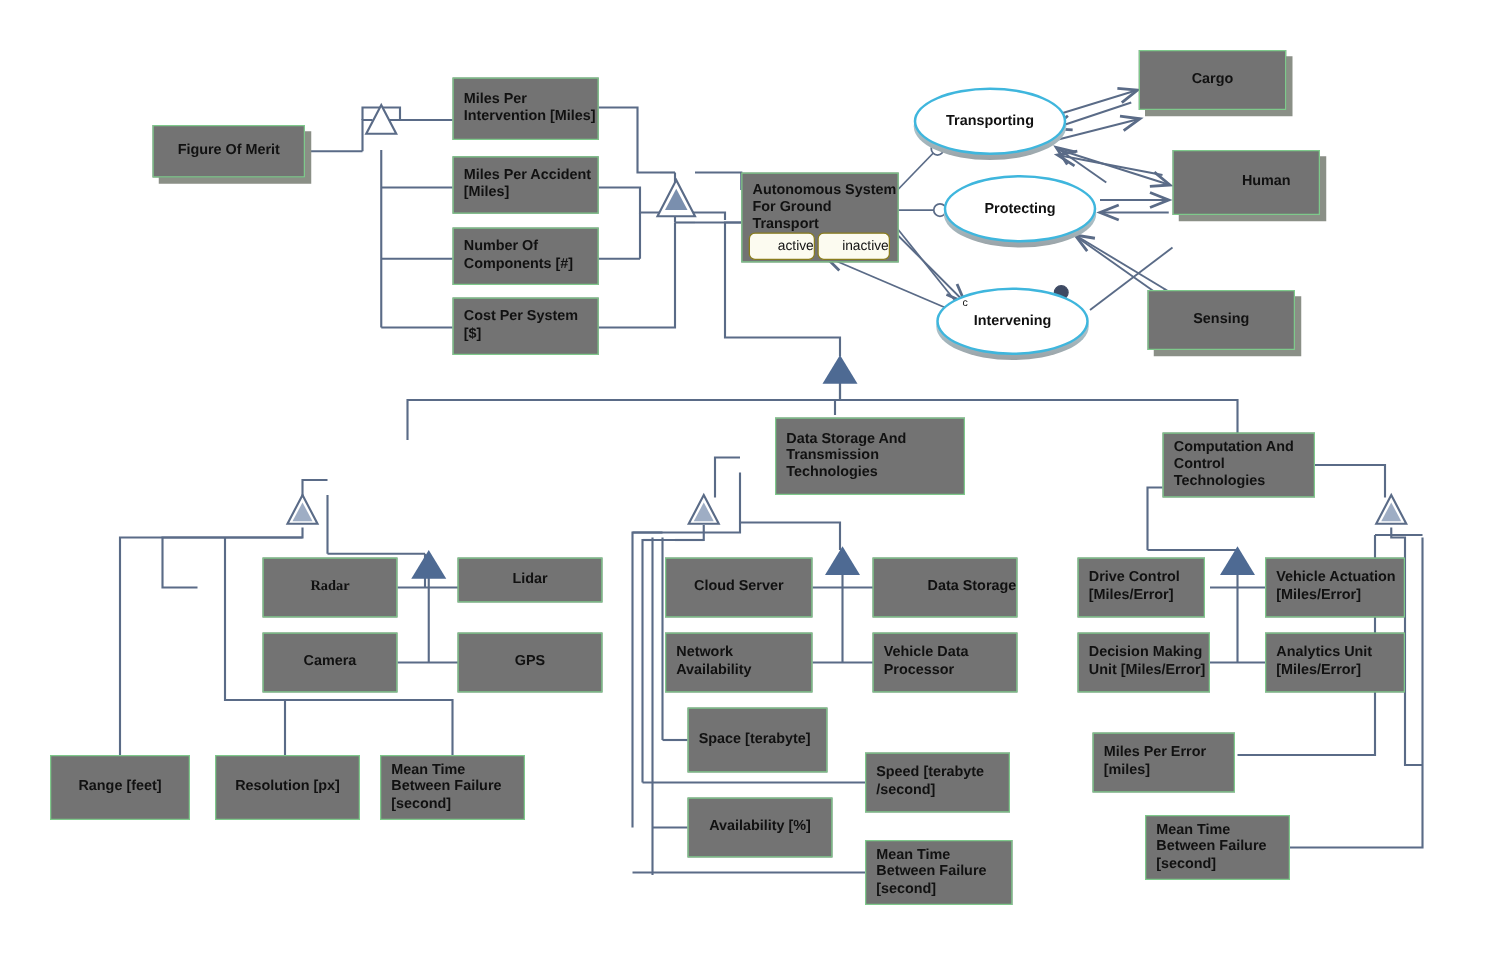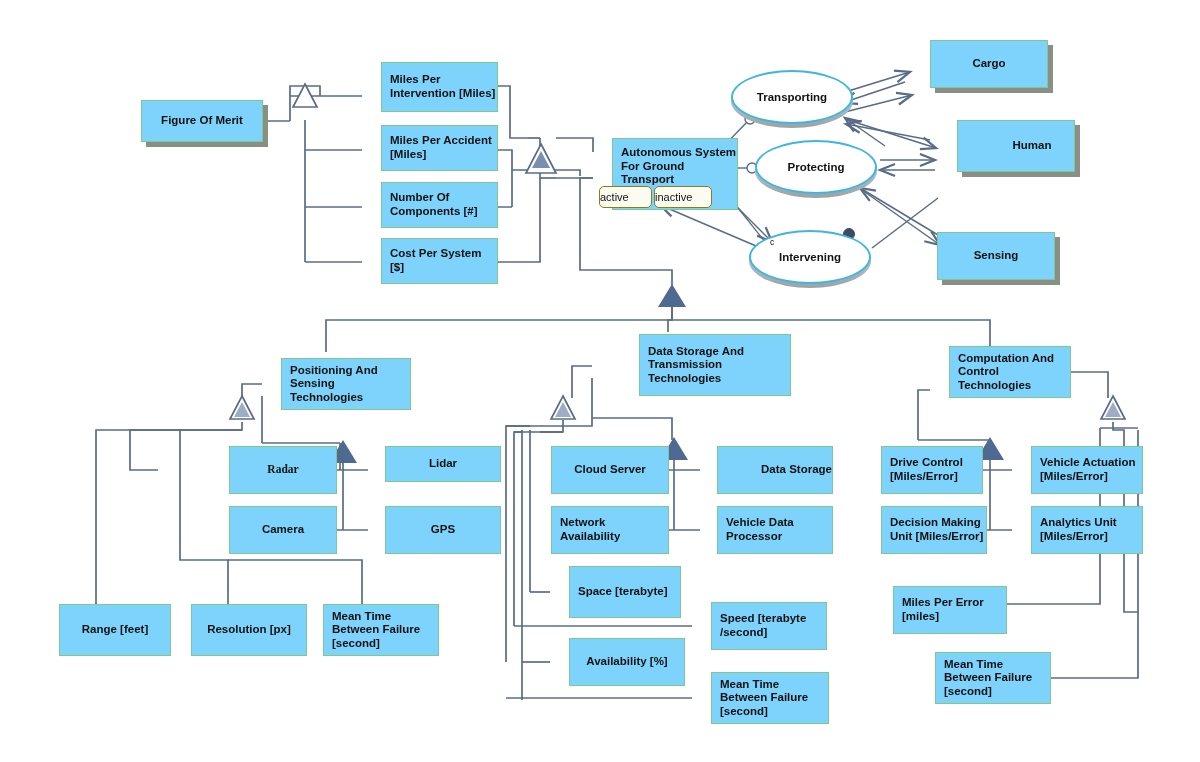--- a/index.html
+++ b/index.html
@@ -1,30 +1,30 @@
 <!DOCTYPE html>
 <html><head>
 <meta charset="utf-8">
 <style>
   html,body{margin:0;padding:0;background:#ffffff;}
   body{font-family:"Liberation Sans",sans-serif;}
   #stage{position:relative;width:1200px;height:762px;background:#fff;overflow:hidden;}
   svg{position:absolute;left:0;top:0;}
-  .node{position:absolute;box-sizing:border-box;border:1.6px solid #7ec98b;background:#7dd3fc;
-        display:flex;align-items:center;justify-content:center;text-align:center;margin-left:19px;}
+  .node{position:absolute;box-sizing:border-box;border:1.6px solid #7ec98b;background:#737373;
+        display:flex;align-items:center;justify-content:center;text-align:center;}
   .node span{font-weight:bold;font-size:11.5px;color:#111;line-height:1.18;}
   .node.left span{width:100%;text-align:left;padding-left:8px;}
   .node.shadow{box-shadow:5px 5px 0 0 #8a8f86;}
   .ell{position:absolute;box-sizing:border-box;border:2.2px solid #3fb6dd;border-radius:50%;
        background:#ffffff;display:flex;align-items:center;justify-content:center;}
   .ell span{font-weight:bold;font-size:11.5px;color:#111;}
   .ellshadow{position:absolute;border-radius:50%;
        background:linear-gradient(#bfe6f2,#9aa2a6);z-index:0;}
   .state{position:absolute;box-sizing:border-box;border:1.8px solid #8a7d1e;border-radius:5px;
-       background:#fcfbf0;display:flex;align-items:center;justify-content:flex-start;}
+       background:#fcfbf0;display:flex;align-items:center;justify-content:flex-end;}
   .state span{font-size:11px;color:#111;font-weight:normal;}
   .clab{position:absolute;font-size:8.5px;color:#111;font-weight:normal;}
 </style>
 </head>
 <body>
 
 <div id="stage">
 
   <svg width="1200" height="762">
     <g stroke="#5a6b87" stroke-width="1.7" fill="none">
@@ -214,23 +214,20 @@
   </div>
 
   <div class="ellshadow" style="left:749px;top:234px;width:122px;height:54px;"></div>
   <div class="ell" style="left:749px;top:230px;width:122px;height:54px;">
     <span>Intervening</span>
   </div>
   <div class="clab" style="left:770px;top:237px;">
     <span>c</span>
   </div>
 
-  <div class="node left" style="left:262px;top:358px;width:130px;height:52px;">
-    <span>Positioning And Sensing Technologies</span>
-  </div>
   <div class="node left" style="left:620px;top:334px;width:152px;height:62px;">
     <span>Data Storage And Transmission Technologies</span>
   </div>
   <div class="node left" style="left:930px;top:346px;width:122px;height:52px;">
     <span>Computation And Control Technologies</span>
   </div>
 
   <div class="node" style="left:210px;top:446px;width:108px;height:48px;font-family:Liberation Serif, serif;">
     <span>Radar</span>
   </div>

